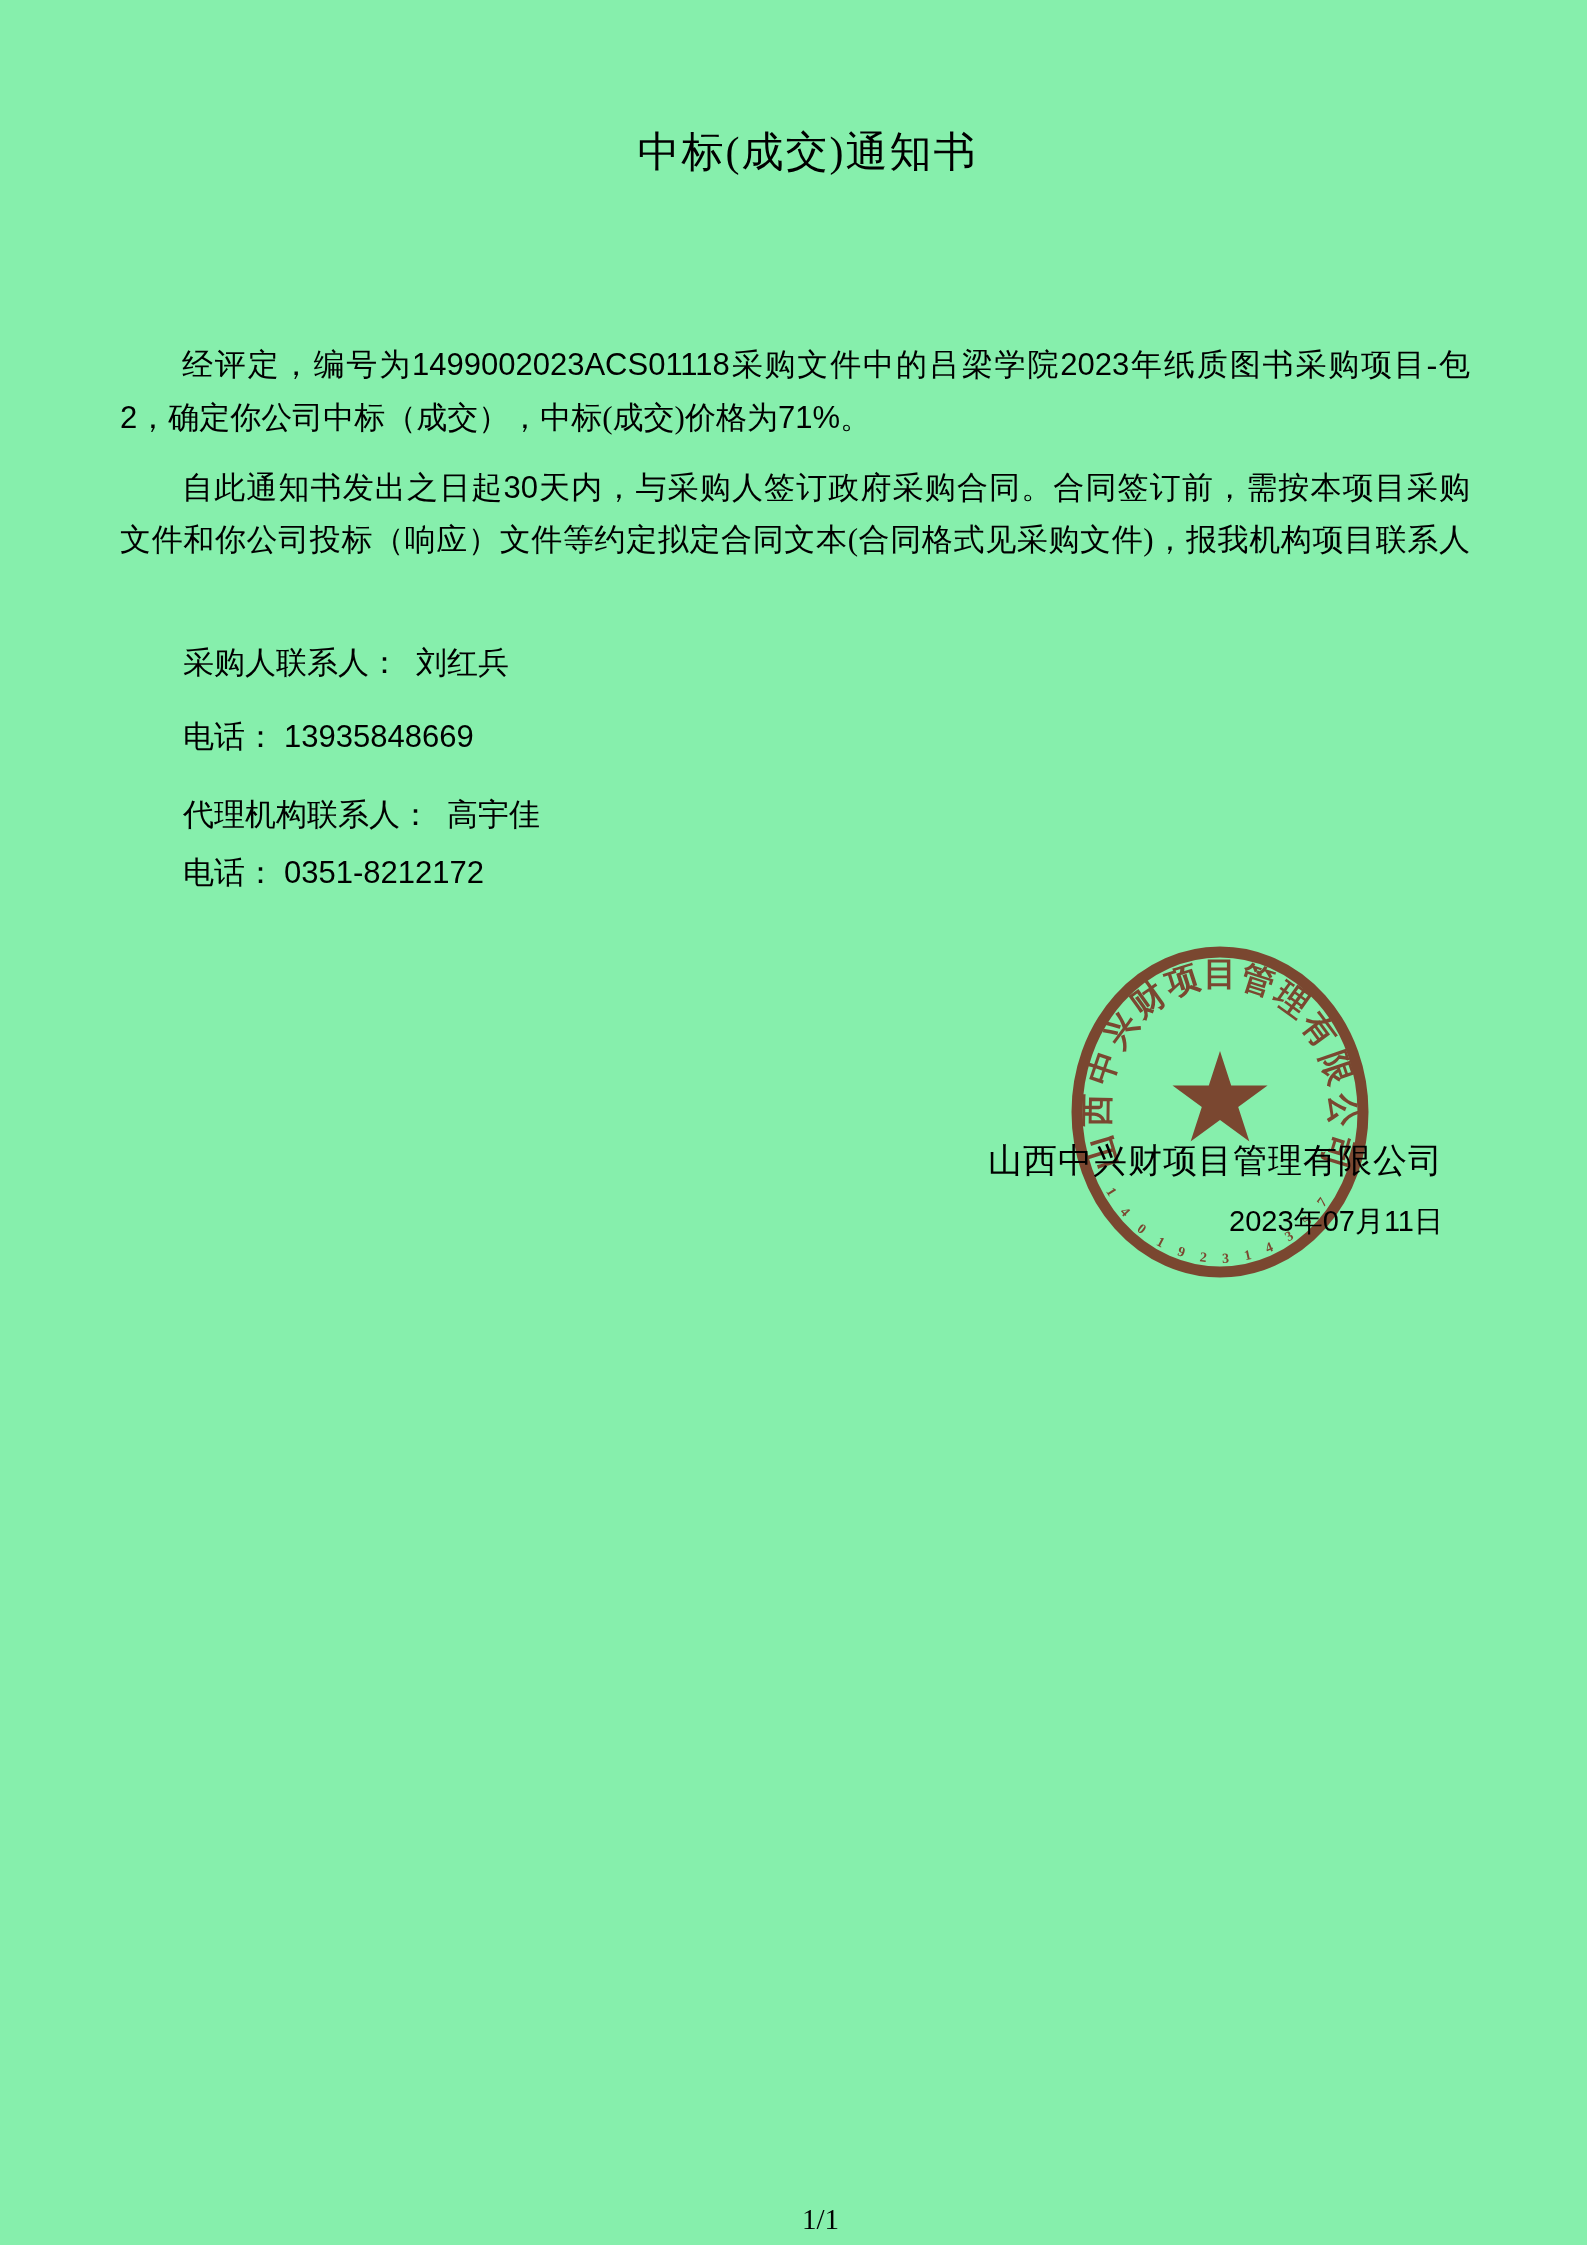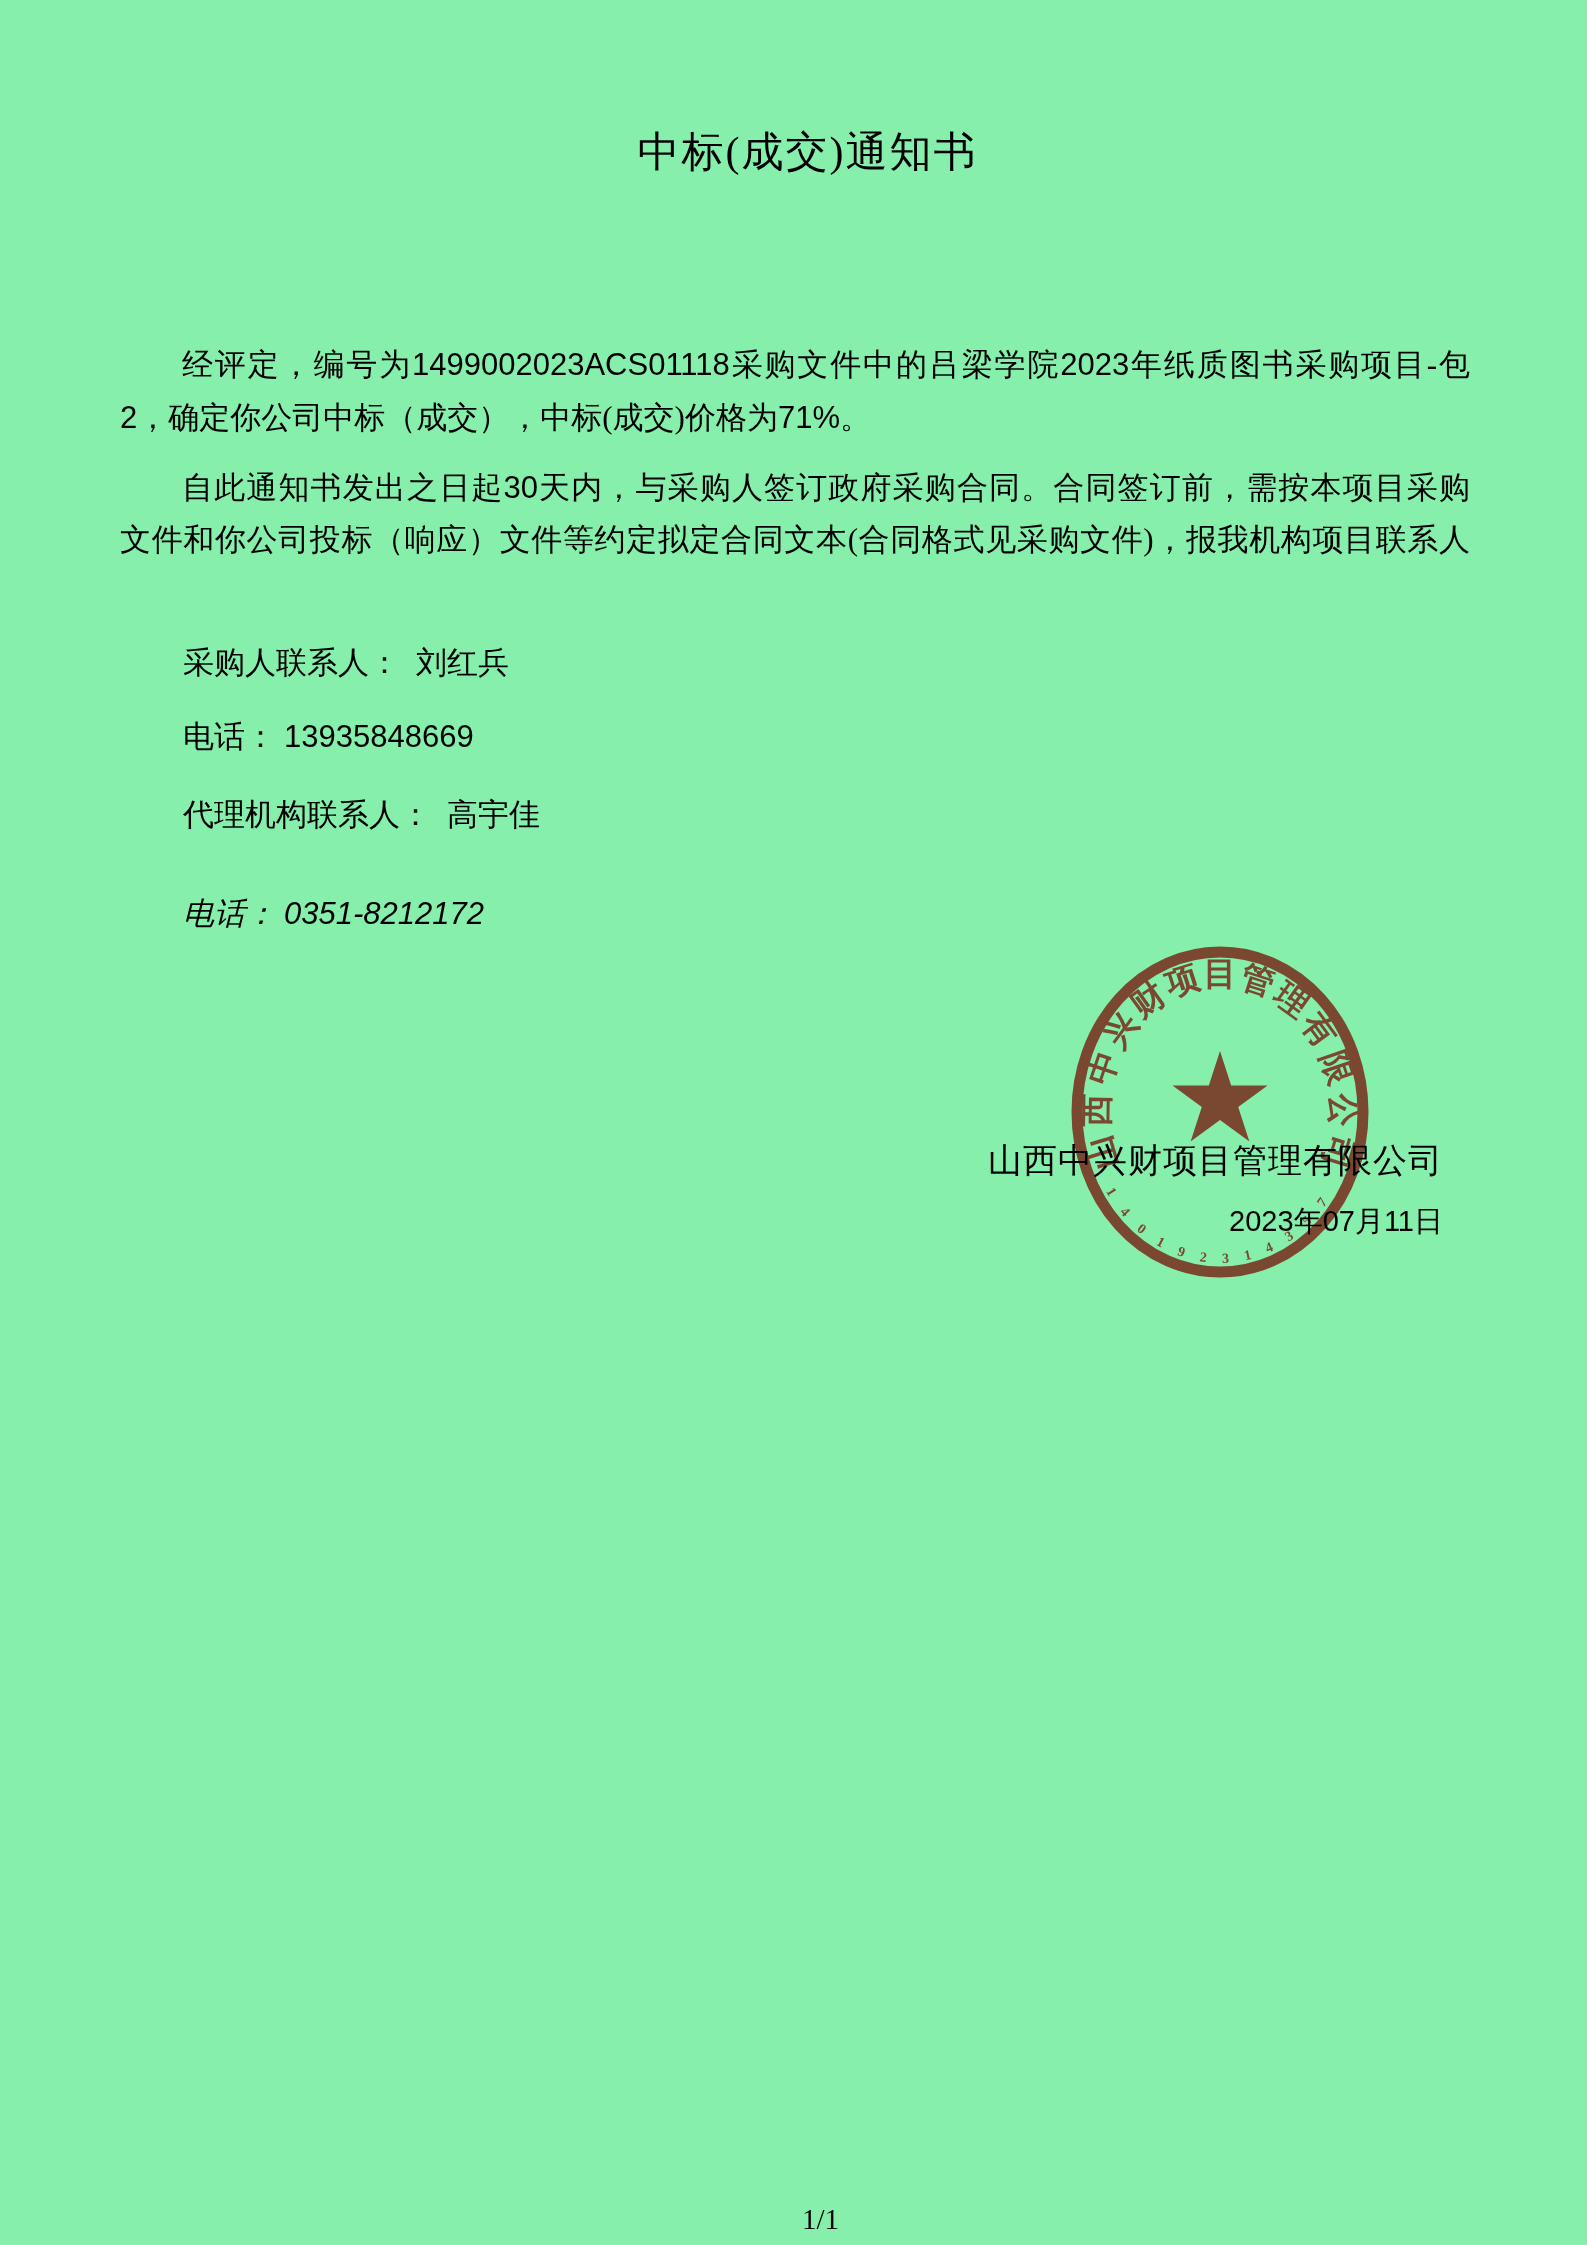--- a/index.html
+++ b/index.html
@@ -49,21 +49,21 @@
   .contact {
     position: absolute;
     left: 183px;
     font-size: 31px;
     line-height: 40px;
     white-space: nowrap;
   }
   #contact-buyer-name   { top: 643px; }
   #contact-buyer-phone  { top: 717px; }
   #contact-agency-name  { top: 795px; text-align: center; }
-  #contact-agency-phone { top: 894px; font-style: italic; }
+  #contact-agency-phone { top: 853px; }
   .contact-value.name-gap  { margin-left: 16px; }
   .contact-value.phone-gap { margin-left: 8px; }
   .sig-company {
     position: absolute;
     right: 144px; top: 1138px;
     font-size: 34px;
     letter-spacing: 1px;
     white-space: nowrap;
   }
   .sig-date {

